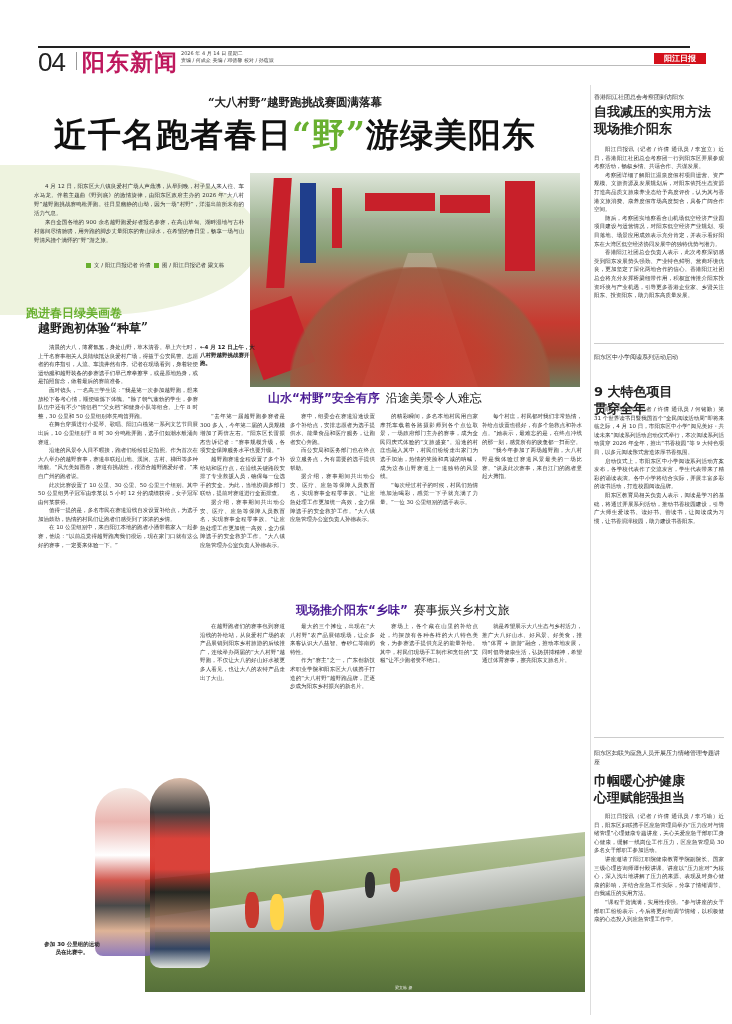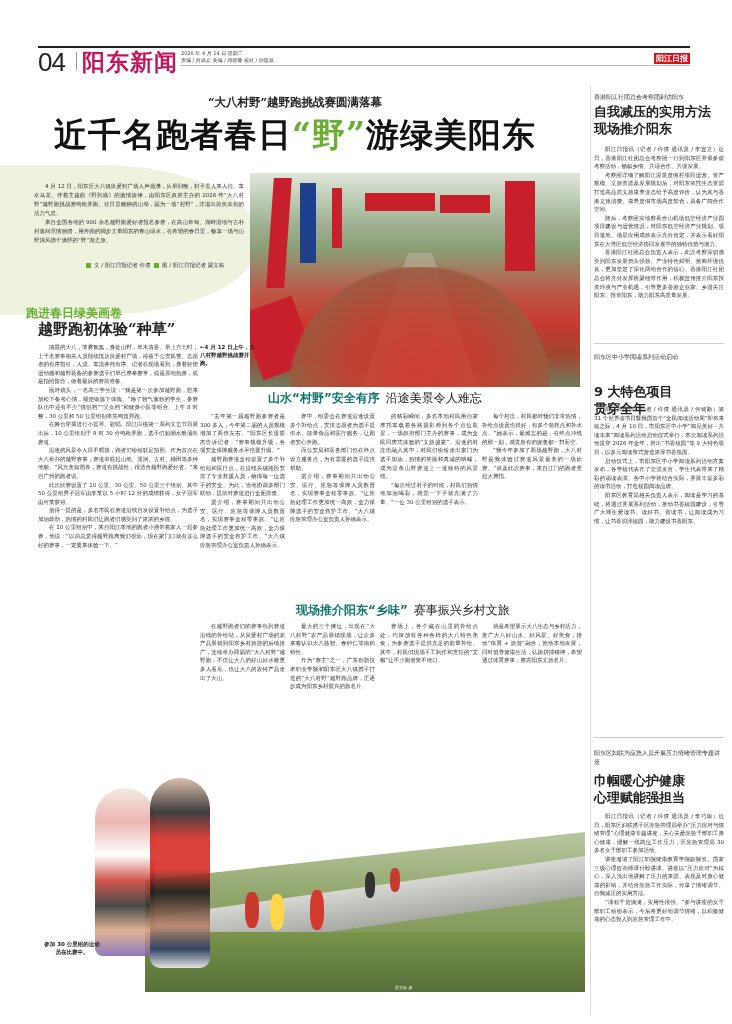--- a/index.html
+++ b/index.html
@@ -6,21 +6,21 @@
   html, body { width: 732px; height: 1024px; background: #ffffff; overflow: hidden; }
   body { position: relative; font-family: "DejaVu Sans", sans-serif; color: #222; }
 
   .masthead-rule { position: absolute; left: 38px; top: 46px; width: 290px; height: 2px; background: #222; }
   .masthead-rule2 { position: absolute; left: 328px; top: 46px; width: 362px; height: 2px; background: #222; }
   .masthead-sub-rule { position: absolute; left: 180px; top: 65px; width: 510px; height: 1px; background: #bbb; }
   .page-num { position: absolute; left: 38px; top: 47px; font-family: "Liberation Sans", sans-serif; font-size: 26px; font-weight: 300; color: #222; letter-spacing: -1px; }
   .page-sep { position: absolute; left: 76px; top: 52px; width: 1px; height: 18px; background: #999; }
   .section-name { position: absolute; left: 82px; top: 47px; font-size: 23px; font-weight: bold; color: #be185d; letter-spacing: 1px; }
   .meta { position: absolute; left: 181px; top: 50px; font-size: 5px; line-height: 7px; color: #444; }
-  .logo { position: absolute; left: 654px; top: 53px; width: 36px; height: 11px; background: #d4101b; color: #fff; font-size: 8px; font-weight: bold; text-align: center; line-height: 11px; font-family: "DejaVu Serif", serif; }
+  .logo { position: absolute; left: 654px; top: 53px; width: 52px; height: 11px; background: #d4101b; color: #fff; font-size: 8px; font-weight: bold; text-align: center; line-height: 11px; font-family: "DejaVu Serif", serif; }
 
   .kicker { position: absolute; left: 0; width: 590px; top: 95px; text-align: center; font-family: "DejaVu Serif", serif; font-weight: bold; font-size: 11.5px; color: #222; }
   .headline { position: absolute; left: 0; width: 590px; top: 113px; text-align: center; font-family: "DejaVu Serif", serif; font-weight: 900; font-size: 33px; color: #111; letter-spacing: 1px; }
   .headline .hl { color: #69b030; }
 
   .lead-blob { position: absolute; left: -60px; top: 165px; width: 320px; height: 150px; background: #eef3df; border-radius: 0 50% 50% 0 / 0 50% 50% 0; }
   .lead-text { position: absolute; left: 34px; top: 182px; width: 210px; font-size: 5.5px; line-height: 9px; color: #333; text-align: justify; }
   .lead-text p { text-indent: 2em; }
   .byline { position: absolute; left: 86px; top: 262px; font-size: 5.5px; color: #333; }
   .byline .sq { display: inline-block; width: 5px; height: 5px; background: #69b030; margin-right: 3px; vertical-align: middle; }
@@ -28,27 +28,27 @@
   .photo-main { position: absolute; left: 250px; top: 173px; width: 330px; height: 214px; overflow: hidden;
     background: linear-gradient(180deg, #7f9b73 0%, #a8b69e 20%, #8aa076 35%, #bb5a4a 55%, #c73a30 70%, #a14630 85%, #6d7c5e 100%); }
   .photo-main .sky { position: absolute; left: 0; top: 0; width: 100%; height: 45px; background: linear-gradient(180deg, #dfe6da, #a5b99a); }
   .photo-main .flag { position: absolute; background: #c8202a; }
   .photo-main .flag.blue { background: #1f3e8c; }
   .photo-main .crowd { position: absolute; left: 40px; bottom: 0; width: 260px; height: 120px; background: radial-gradient(ellipse at 50% 100%, #d23228 0%, #c24030 40%, #9b5a40 70%, transparent 72%); opacity: 0.9; }
   .photo-main .road { position: absolute; left: 110px; top: 80px; width: 120px; height: 140px; background: linear-gradient(180deg, #c3b8a4, #d8cfbd); clip-path: polygon(40% 0, 60% 0, 100% 100%, 0 100%); opacity: 0.5; }
   .photo-caption { position: absolute; left: 200px; top: 343px; width: 58px; font-size: 5.5px; line-height: 8px; color: #222; font-weight: bold; }
 
   .sub-green { position: absolute; left: 26px; top: 305px; font-size: 12px; font-weight: bold; color: #69b030; }
-  .sub-black { position: absolute; left: 38px; top: 320px; font-family: "DejaVu Serif", serif; font-size: 15px; font-weight: bold; color: #222; }
+  .sub-black { position: absolute; left: 38px; top: 320px; font-family: "DejaVu Serif", serif; font-size: 12px; font-weight: bold; color: #222; }
 
   .col-text { position: absolute; font-size: 5.5px; line-height: 8.6px; color: #333; text-align: justify; overflow: hidden; }
   .col-text p { text-indent: 2em; }
 
   .sec-head { position: absolute; font-size: 12px; font-weight: bold; }
-  .sec-head .g { color: #0f766e; }
+  .sec-head .g { color: #4c1d95; }
   .sec-head .b { color: #222; font-family: "DejaVu Serif", serif; font-weight: normal; margin-left: 6px; }
 
   .photo-bottom { position: absolute; left: 145px; top: 832px; width: 440px; height: 160px; overflow: hidden;
     background: linear-gradient(180deg, #b9c7a0 0%, #91a66c 40%, #6f8845 100%); clip-path: polygon(0 30%, 100% 0, 100% 100%, 0 100%); }
   .photo-bottom .dam { position: absolute; left: 0; top: 55px; width: 100%; height: 40px; background: linear-gradient(180deg, #d5d8d3, #a6aaa3); transform: skewY(-8deg); }
   .photo-bottom .grass { position: absolute; left: 0; bottom: 0; width: 100%; height: 60px; background: linear-gradient(180deg, #7a944a, #56703a); }
   .runner-blob { position: absolute; border-radius: 40%; }
   .bottom-caption { position: absolute; left: 42px; top: 940px; width: 60px; font-size: 5.5px; line-height: 8px; color: #222; font-weight: bold; text-align: center; }
   .photo-credit { position: absolute; left: 395px; top: 985px; font-size: 4px; color: #eee; }
 

